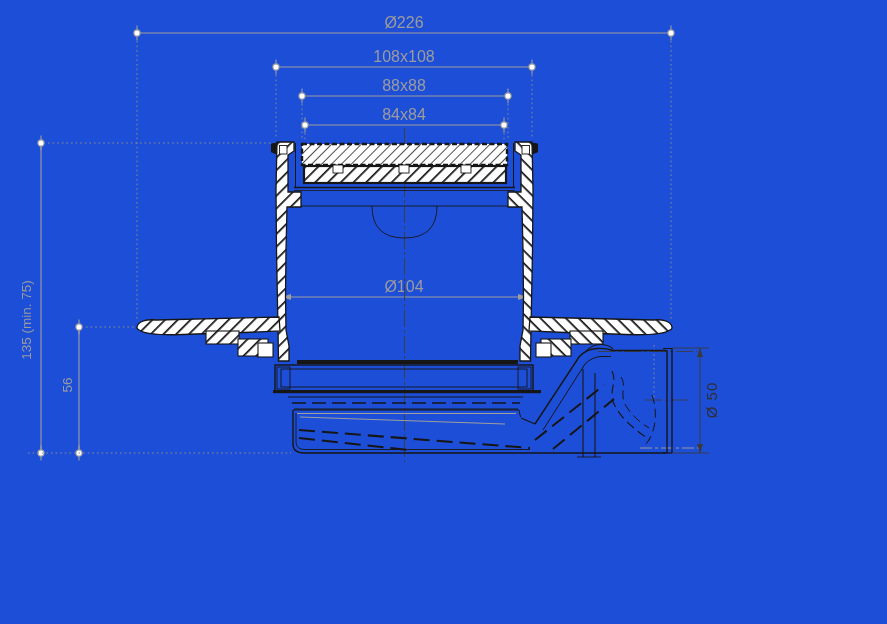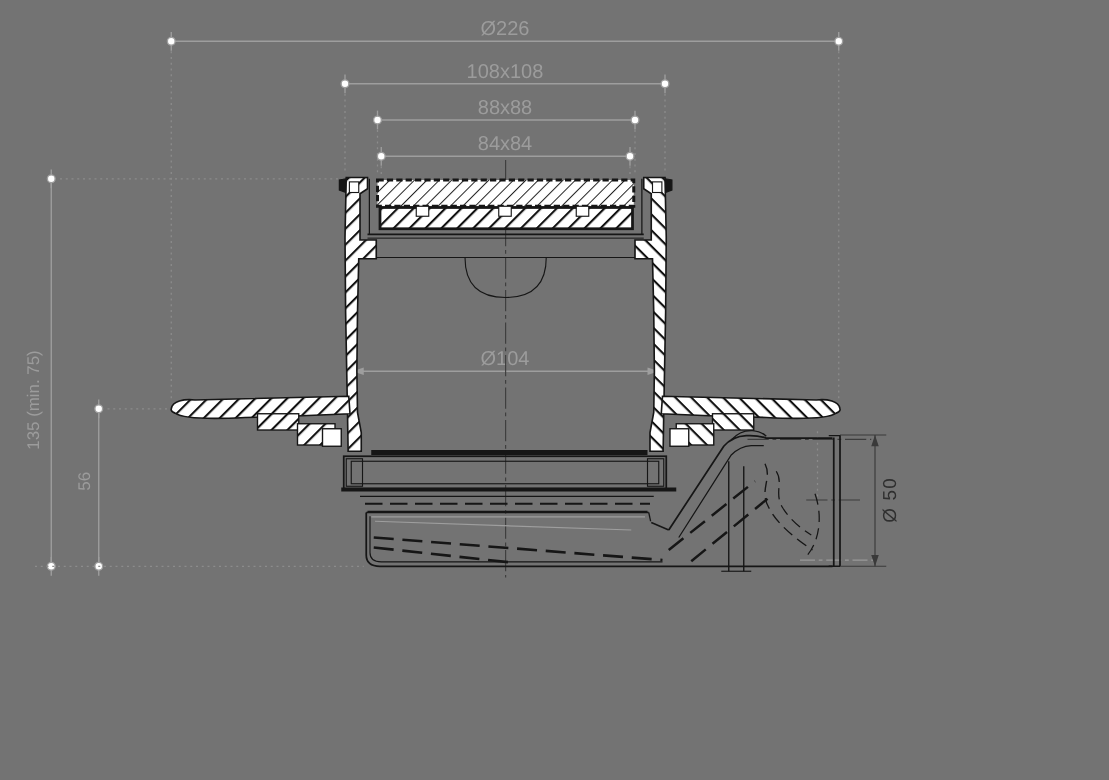--- a/index.html
+++ b/index.html
@@ -1,16 +1,16 @@
 <!DOCTYPE html>
 <html><head>
 <meta charset="utf-8">
 <style>
   html,body{margin:0;padding:0;background:#f2f2f2;}
-  .stage{width:887px;height:624px;background:#737373;position:relative;margin:0 auto;
+  .stage{width:887px;height:624px;background:#1d4ed8;position:relative;margin:0 auto;
          font-family:"Liberation Sans", sans-serif;text-decoration:underline;}
   svg{display:block}
   text{font-family:"Liberation Sans", sans-serif;}
   .dimtxt{fill:#9c9c9c;font-size:16px;}
   .dimtxt-sm{fill:#9c9c9c;font-size:13.5px;}
   .dimtxt-dark{fill:#2f2f2f;font-size:15px;letter-spacing:1px;}
   .dimline{stroke:#9e9e9e;stroke-width:1.1;fill:none;}
   .dotted{stroke:#8c8c8c;stroke-width:1;fill:none;stroke-dasharray:1.6 3;}
   .cline{stroke:#3c3c3c;stroke-width:0.9;fill:none;stroke-dasharray:17 3 3 3;}
   .clineg{stroke:#9a9a9a;stroke-width:1;fill:none;stroke-dasharray:12 3 3 3;}

